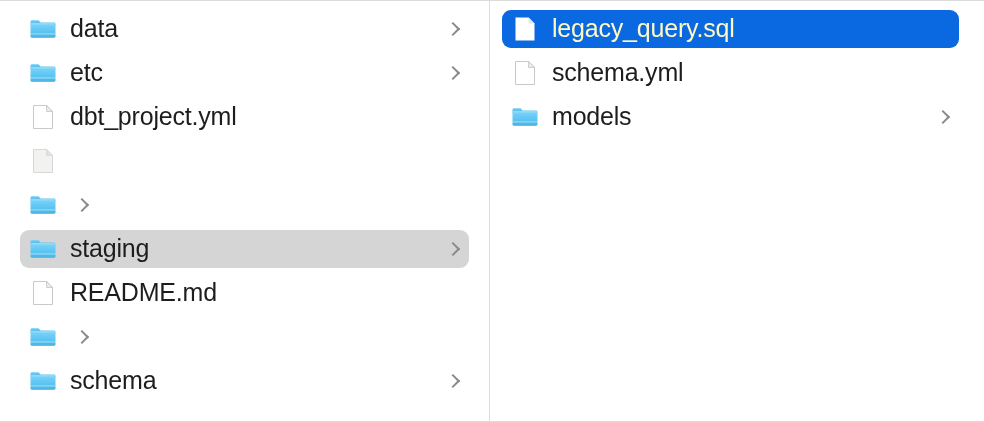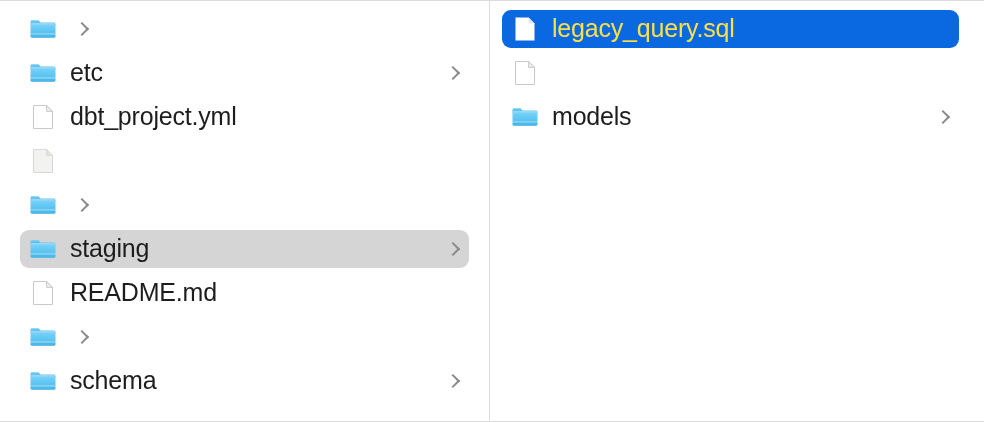--- a/index.html
+++ b/index.html
@@ -77,21 +77,21 @@
     line-height: 1;
     letter-spacing: -0.2px;
     color: #1d1d1f;
     white-space: nowrap;
     overflow: hidden;
     text-overflow: ellipsis;
     flex: 1 1 auto;
     padding-bottom: 2px;
   }
 
-  .row.selected-active .row-label { color: #fde047; }
+  .row.selected-active .row-label { color: #fef9c3; }
 
   
   .icon {
     flex: 0 0 auto;
     width: 30px;
     height: 30px;
     margin-right: 12px;
     position: relative;
     display: block;
   }
@@ -143,20 +143,21 @@
         <stop offset="1" stop-color="#4eb7e8"></stop>
       </linearGradient>
     </defs>
     <path d="M2.5 7.8 C2.5 6.9 3.1 6.3 4 6.3 H10.6 L12.6 8.4 H26 C26.9 8.4 27.5 9 27.5 9.9 V10.9 H2.5 Z" fill="url(#ftab)"></path>
     <rect x="2.5" y="9.2" width="25" height="14.6" rx="1.7" fill="url(#fbody)"></rect>
     <rect x="2.5" y="19.4" width="25" height="1.1" fill="#ffffff" opacity="0.42"></rect>
     <rect x="2.5" y="21.0" width="25" height="2.8" rx="1.4" fill="#49b2e4" opacity="0.55"></rect>
     <rect x="2.5" y="9.2" width="25" height="1.2" fill="#ffffff" opacity="0.30"></rect>
   </svg>
         </span>
+        <span class="row-label">data</span>
         <span class="chevron"></span>
       </div>
       <div class="row">
         <span class="icon">
   <svg viewBox="0 0 30 30" xmlns="http://www.w3.org/2000/svg">
     <defs>
       <linearGradient id="fbody" x1="0" y1="0" x2="0" y2="1">
         <stop offset="0" stop-color="#7fd3f7"></stop>
         <stop offset="0.55" stop-color="#5cc6f3"></stop>
         <stop offset="1" stop-color="#4fb9ea"></stop>
@@ -311,20 +312,21 @@
         <span class="row-label">legacy_query.sql</span>
         <span class="chevron hidden"></span>
       </div>
       <div class="row">
         <span class="icon">
   <svg viewBox="0 0 30 30" xmlns="http://www.w3.org/2000/svg">
     <path d="M5.5 3.5 H18.6 L24.5 9.4 V26.5 H5.5 Z" fill="#ffffff" stroke="#c9c9cd" stroke-width="1" stroke-linejoin="round"></path>
     <path d="M18.6 3.5 L24.5 9.4 H18.6 Z" fill="#eeeeef" stroke="#c9c9cd" stroke-width="1" stroke-linejoin="round"></path>
   </svg>
         </span>
+        <span class="row-label">schema.yml</span>
         <span class="chevron hidden"></span>
       </div>
       <div class="row">
         <span class="icon">
   <svg viewBox="0 0 30 30" xmlns="http://www.w3.org/2000/svg">
     <defs>
       <linearGradient id="fbody" x1="0" y1="0" x2="0" y2="1">
         <stop offset="0" stop-color="#7fd3f7"></stop>
         <stop offset="0.55" stop-color="#5cc6f3"></stop>
         <stop offset="1" stop-color="#4fb9ea"></stop>

